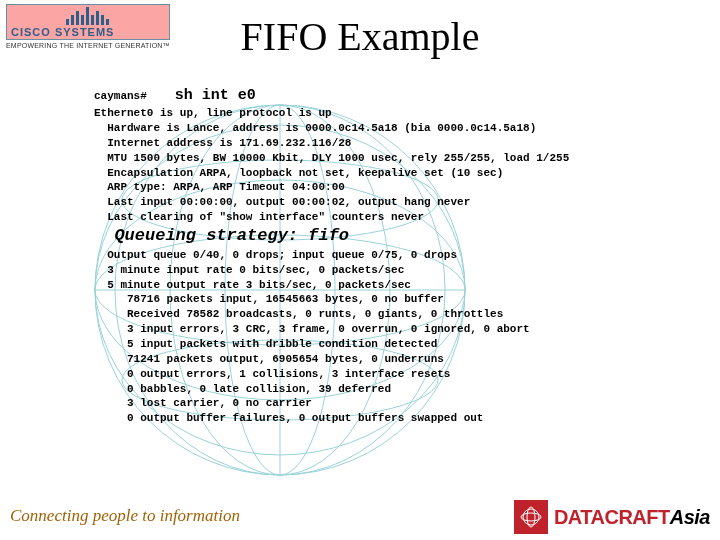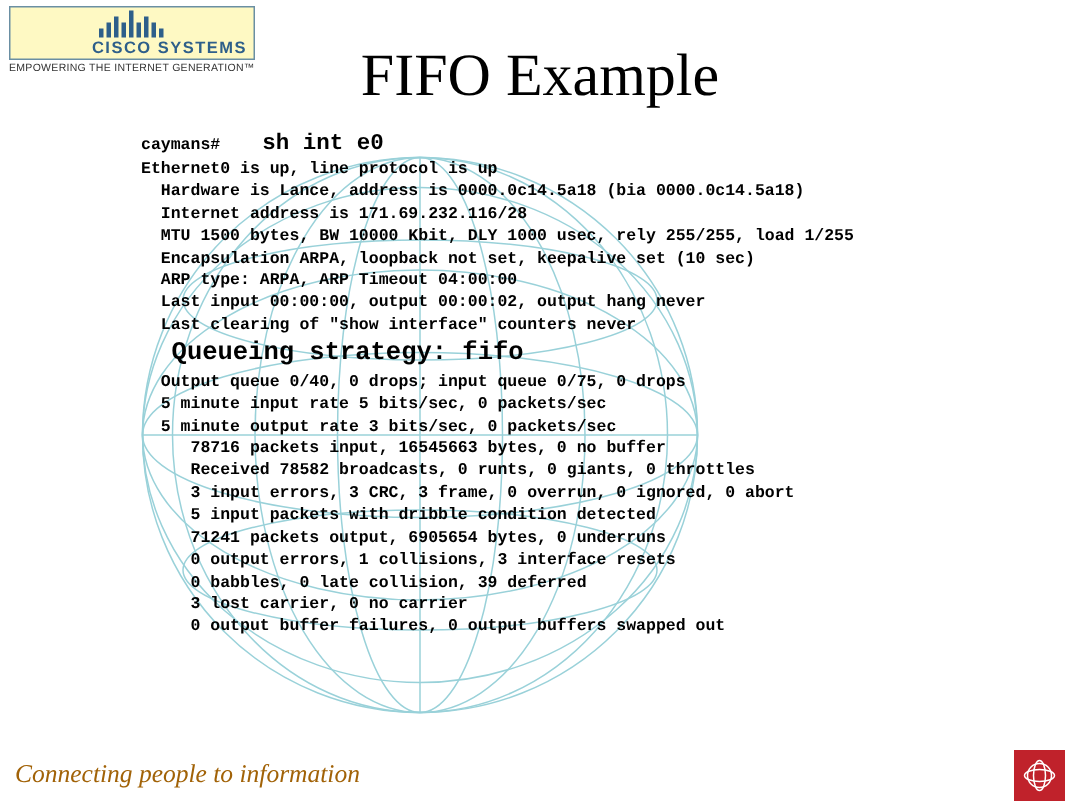--- a/index.html
+++ b/index.html
@@ -27,22 +27,21 @@
   }
   .cisco-logo {
     position: absolute;
     left: 6px;
     top: 4px;
     z-index: 2;
   }
   .cisco-box {
     border: 1px solid #6a8fa3;
     padding: 2px 4px 1px 4px;
-    background: #fef9c3;
-    text-align: right;
+    background: #fca5a5;
   }
   .cisco-bars {
     display: flex;
     gap: 2px;
     align-items: flex-end;
     height: 18px;
     margin-bottom: 2px;
     justify-content: center;
   }
   .cisco-bars span {
@@ -60,21 +59,21 @@
   }
   .cisco-tag {
     font-family: Arial, Helvetica, sans-serif;
     font-size: 7px;
     color: #333;
     margin-top: 2px;
     letter-spacing: 0.2px;
   }
   .title {
     position: absolute;
-    top: 26px;
+    top: 13px;
     left: 0;
     width: 720px;
     text-align: center;
     font-size: 40px;
     color: #000;
     z-index: 2;
     font-weight: normal;
   }
   .terminal {
     position: absolute;
@@ -90,20 +89,21 @@
     white-space: pre;
   }
   .cmd {
     font-size: 15px;
     font-weight: bold;
     margin-left: 28px;
   }
   .queue {
     font-size: 17px;
     font-weight: bold;
+    font-style: italic;
   }
   .footer-left {
     position: absolute;
     left: 10px;
     bottom: 14px;
     font-family: "Times New Roman", Times, serif;
     font-style: italic;
     font-size: 17px;
     color: #a16207;
     z-index: 3;
@@ -184,21 +184,21 @@
 <span>Ethernet0 is up, line protocol is up</span>
 <span>  Hardware is Lance, address is 0000.0c14.5a18 (bia 0000.0c14.5a18)</span>
 <span>  Internet address is 171.69.232.116/28</span>
 <span>  MTU 1500 bytes, BW 10000 Kbit, DLY 1000 usec, rely 255/255, load 1/255</span>
 <span>  Encapsulation ARPA, loopback not set, keepalive set (10 sec)</span>
 <span>  ARP type: ARPA, ARP Timeout 04:00:00</span>
 <span>  Last input 00:00:00, output 00:00:02, output hang never</span>
 <span>  Last clearing of "show interface" counters never</span>
 <span class="queue">  Queueing strategy: fifo</span>
 <span>  Output queue 0/40, 0 drops; input queue 0/75, 0 drops</span>
-<span>  5 minute input rate 5 bits/sec, 0 packets/sec</span>
+<span>  3 minute input rate 0 bits/sec, 0 packets/sec</span>
 <span>  5 minute output rate 3 bits/sec, 0 packets/sec</span>
 <span>     78716 packets input, 16545663 bytes, 0 no buffer</span>
 <span>     Received 78582 broadcasts, 0 runts, 0 giants, 0 throttles</span>
 <span>     3 input errors, 3 CRC, 3 frame, 0 overrun, 0 ignored, 0 abort</span>
 <span>     5 input packets with dribble condition detected</span>
 <span>     71241 packets output, 6905654 bytes, 0 underruns</span>
 <span>     0 output errors, 1 collisions, 3 interface resets</span>
 <span>     0 babbles, 0 late collision, 39 deferred</span>
 <span>     3 lost carrier, 0 no carrier</span>
 <span>     0 output buffer failures, 0 output buffers swapped out</span></div>
@@ -208,15 +208,18 @@
   <div class="footer-right">
     <div class="dc-square">
       <svg width="22" height="22" viewBox="0 0 22 22">
         <g stroke="#ffffff" stroke-width="1" fill="none">
           <ellipse cx="11" cy="11" rx="10" ry="4"></ellipse>
           <ellipse cx="11" cy="11" rx="4" ry="10"></ellipse>
           <ellipse cx="11" cy="11" rx="8" ry="8"></ellipse>
         </g>
       </svg>
     </div>
+    <div class="dc-text">
+      <span>DATACRAFT</span><span class="dc-asia">Asia</span>
+    </div>
   </div>
 
 </div>
 
 </body></html>

